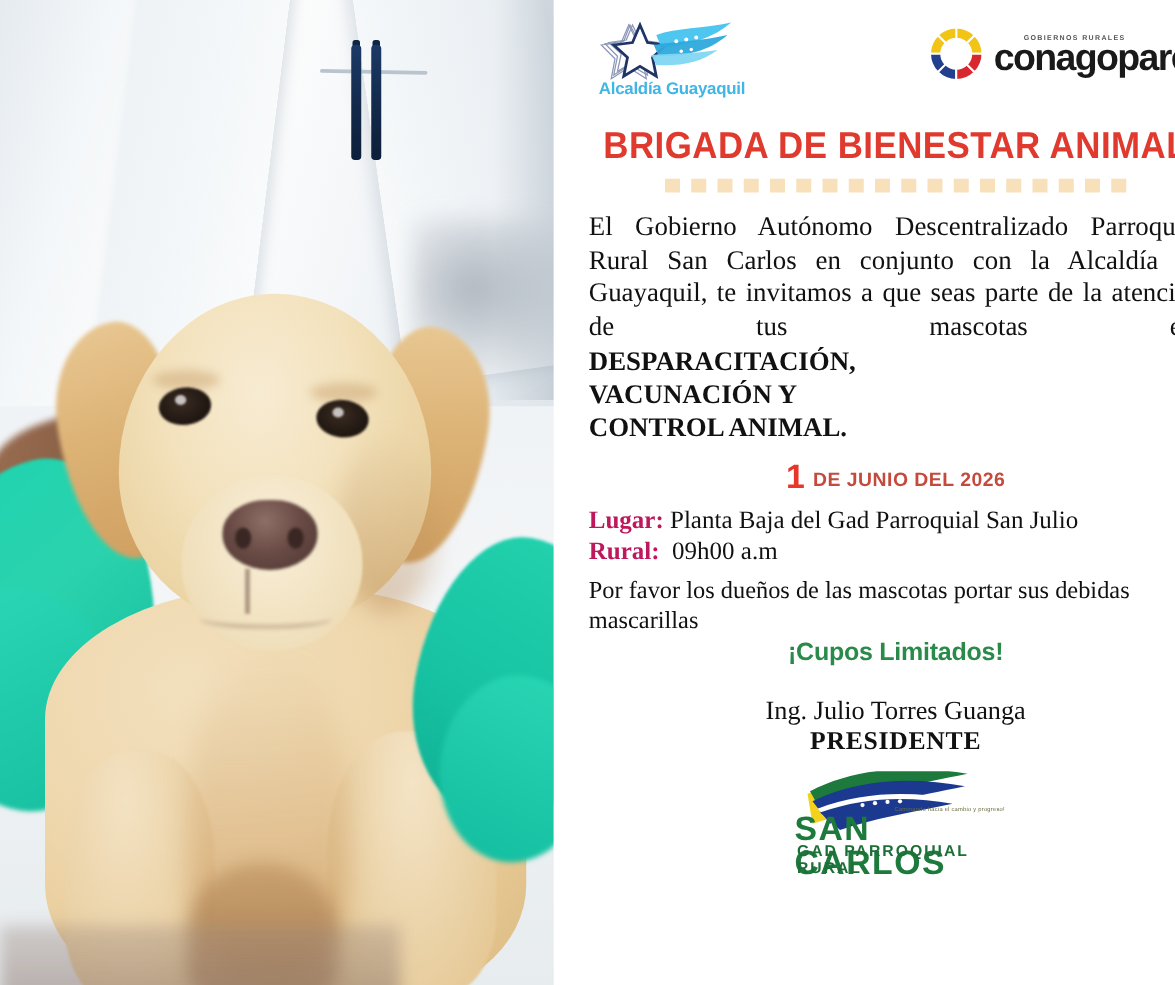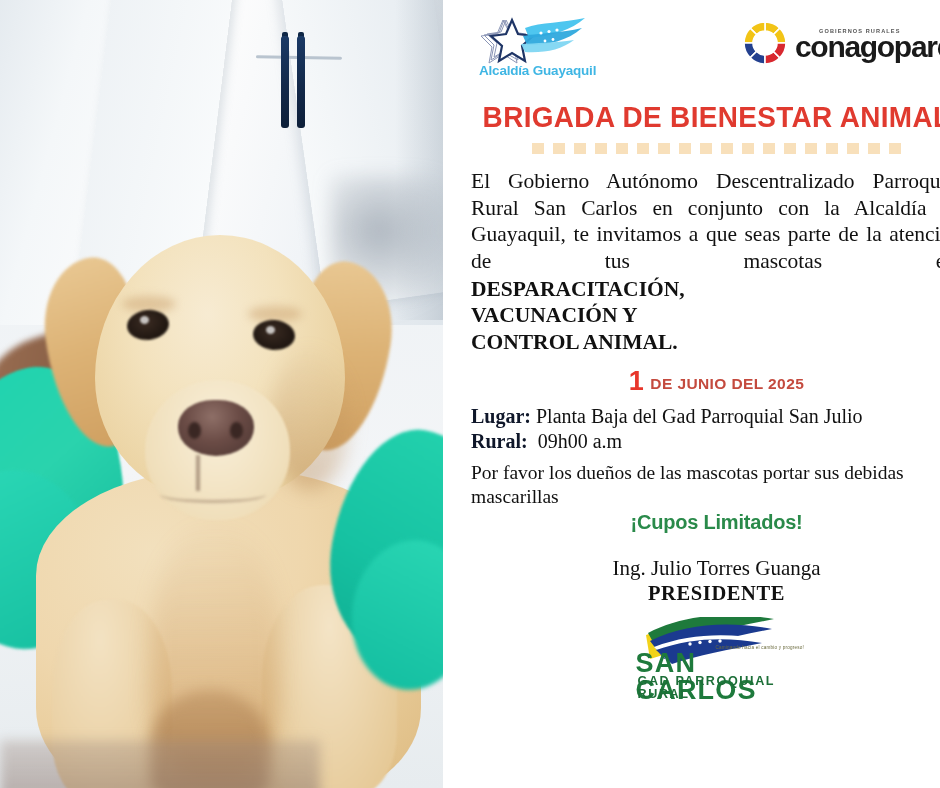--- a/index.html
+++ b/index.html
@@ -303,21 +303,21 @@
     vertical-align:-1px;letter-spacing:-.5px;
   }
   .date-rest{
     font-family:"Liberation Sans", sans-serif;
     font-weight:bold;font-size:15.5px;color:#c44a3e;
     letter-spacing:.4px;margin-left:7px;
   }
 
   
   .details{margin:7px 6px 0 6px;font-size:20px;line-height:1.27;color:#111;}
-  .lbl{color:#0f172a;font-weight:bold;font-family:Liberation Serif, serif;}
+  .lbl{color:#be185d;font-weight:bold;font-family:Liberation Serif, serif;}
   .note{margin:6px 6px 0 6px;font-size:19.5px;line-height:1.22;color:#111;}
   .cupos{
     text-align:center;margin-top:3px;
     font-family:"Liberation Sans", sans-serif;
     font-weight:bold;font-size:20px;color:#2a8a4a;
     letter-spacing:-.2px;
   }
 
   
   .sign{text-align:center;margin-top:22px;}
@@ -471,21 +471,21 @@
 
     <div class="body-copy">El Gobierno Autónomo Descentralizado Parroquial Rural San Carlos en conjunto con la Alcaldía de Guayaquil, te invitamos a que seas parte de la atención de tus mascotas en:</div>
 
     <div class="services">
       <div>DESPARACITACIÓN,</div>
       <div>VACUNACIÓN Y</div>
       <div>CONTROL ANIMAL.</div>
     </div>
 
     <div class="dateline">
-      <span class="date-day">1</span><span class="date-rest">DE JUNIO DEL 2025</span>
+      <span class="date-day">1</span><span class="date-rest">DE JUNIO DEL 2026</span>
     </div>
 
     <div class="details">
       <div>
         <span class="lbl">Lugar:</span>
         <span>Planta Baja del Gad Parroquial San Julio</span>
       </div>
       <div>
         <span class="lbl">Rural:</span>&nbsp;
         <span>09h00 a.m</span>

